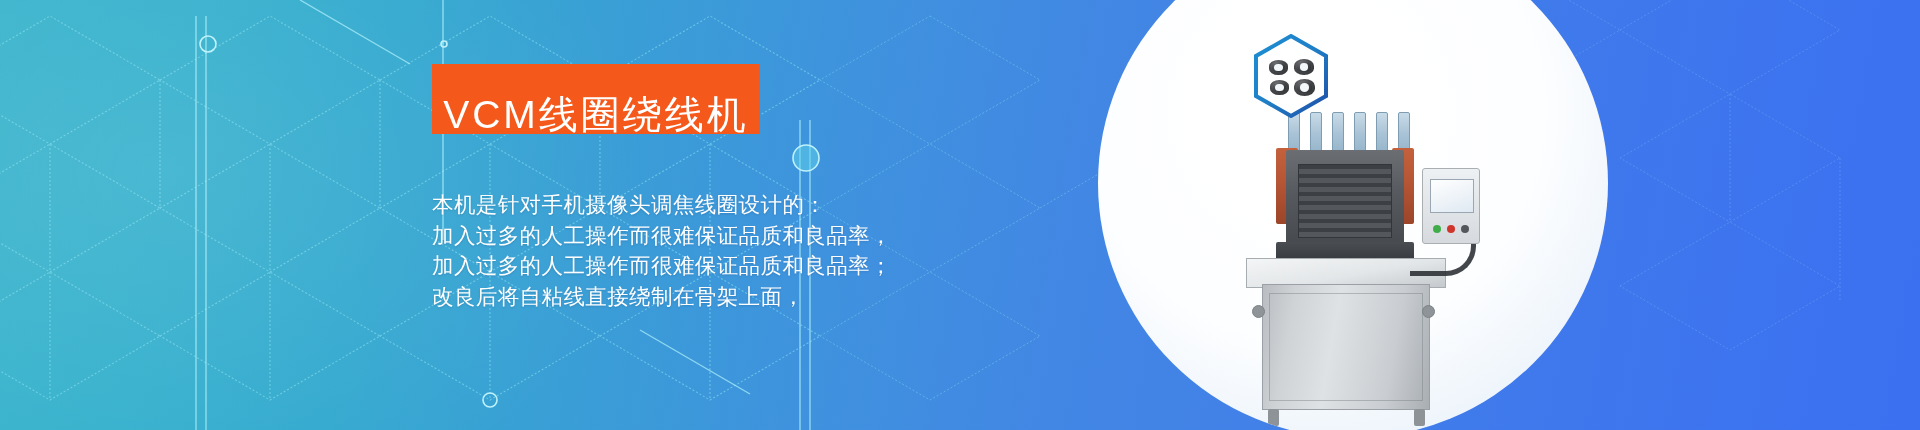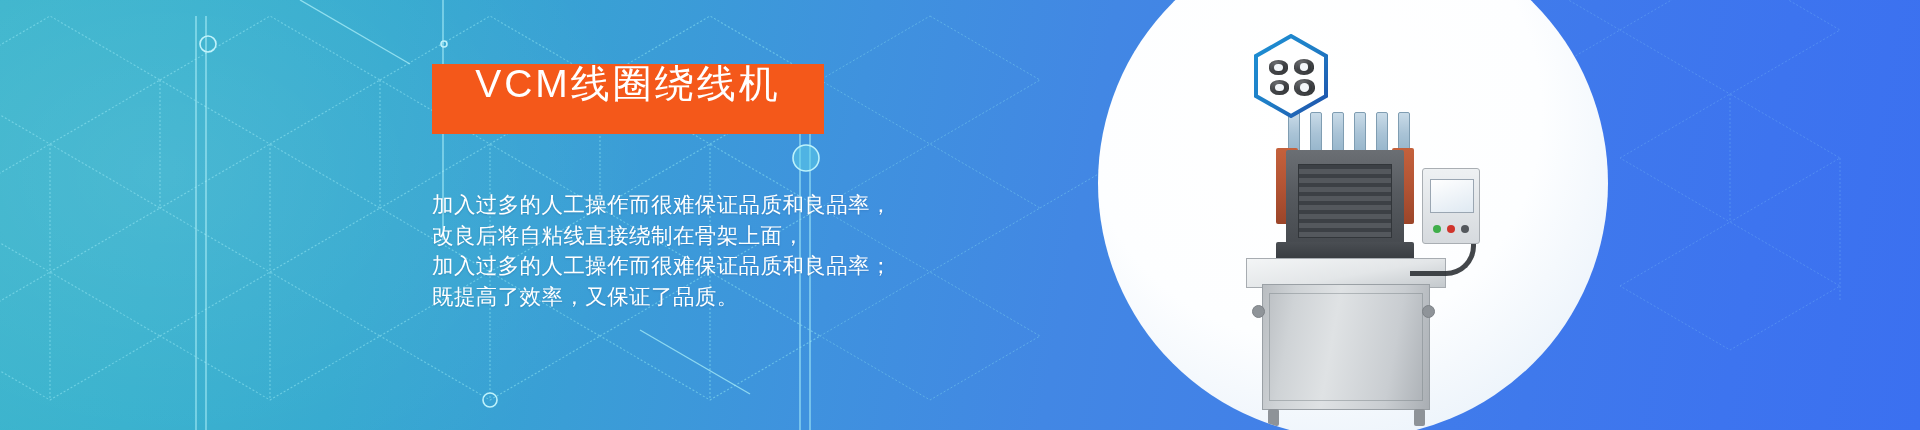--- a/index.html
+++ b/index.html
@@ -42,25 +42,25 @@
     background: radial-gradient(ellipse 700px 520px at 160px 40%,
                 rgba(255,255,255,0.10), rgba(255,255,255,0) 70%);
     pointer-events: none;
   }
 
   
   .title-box {
     position: absolute;
     left: 432px;
     top: 64px;
-    width: 392px;
+    width: 328px;
     height: 70px;
     background: #f4581a;
     display: flex;
-    align-items: flex-start;
+    align-items: flex-end;
     justify-content: center;
   }
   .title-text {
     color: #ffffff;
     font-size: 39px;
     letter-spacing: 3px;
     line-height: 1;
     white-space: nowrap;
     font-weight: 400;
   }
@@ -311,24 +311,24 @@
     </svg>
   </div>
 
   <div class="wash"></div>
 
   <div class="title-box">
     <span class="title-text">VCM线圈绕线机</span>
   </div>
 
   <div class="copy">
+    <span class="line">本机是针对手机摄像头调焦线圈设计的：</span>
     <span class="line">加入过多的人工操作而很难保证品质和良品率，</span>
+    <span class="line">加入过多的人工操作而很难保证品质和良品率；</span>
     <span class="line">改良后将自粘线直接绕制在骨架上面，</span>
-    <span class="line">加入过多的人工操作而很难保证品质和良品率；</span>
-    <span class="line">既提高了效率，又保证了品质。</span>
   </div>
 
   <div class="photo-wrap">
     <div class="photo-disc">
 
       <div class="machine">
         <div class="arms">
           <div class="arm a1"></div>
           <div class="arm a2"></div>
           <div class="arm a3"></div>

